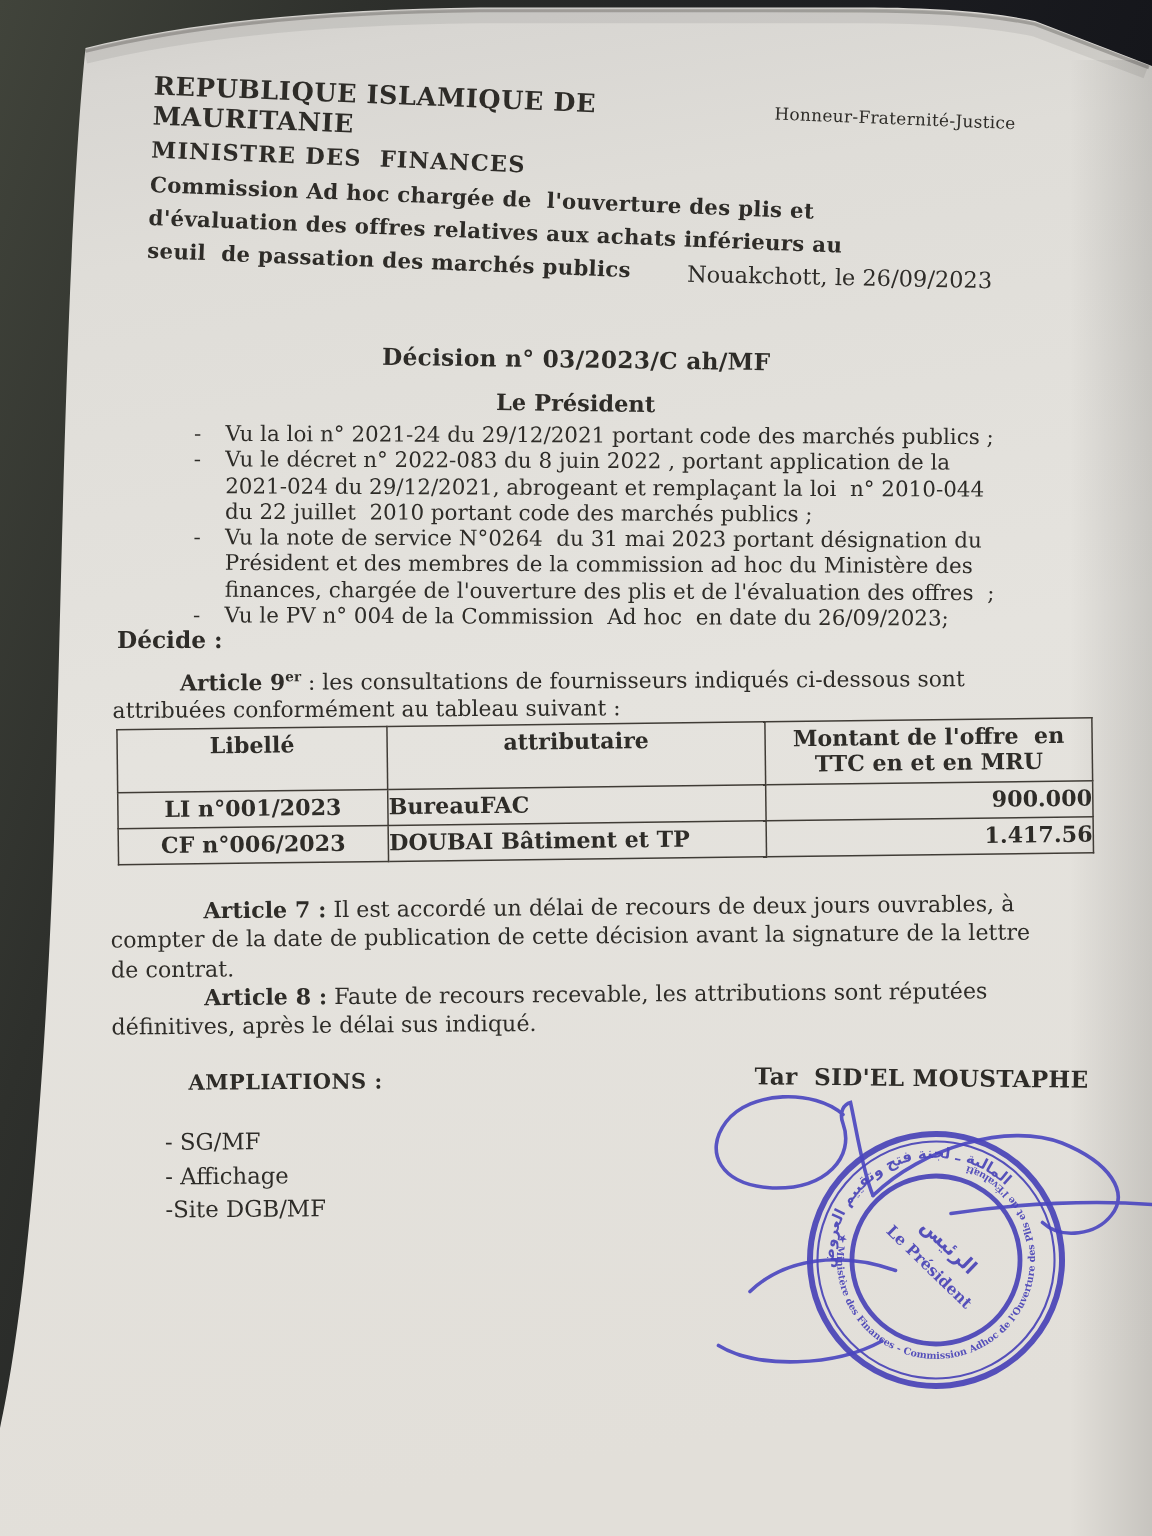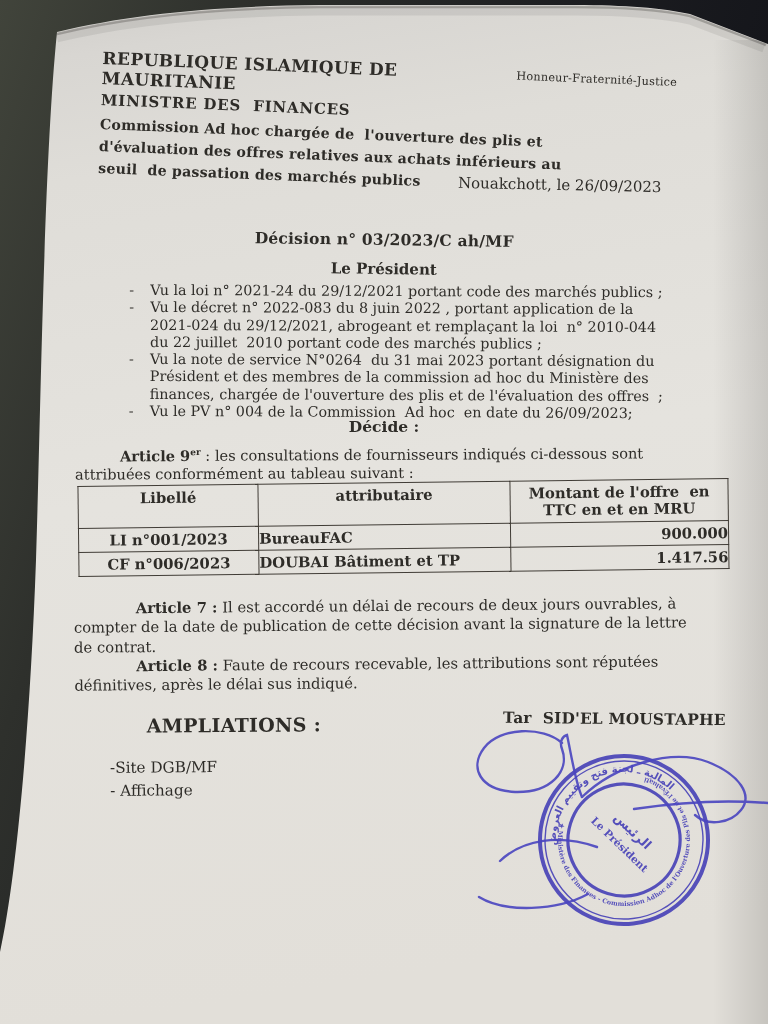--- a/index.html
+++ b/index.html
@@ -23,42 +23,42 @@
   .dateline{left:458px;top:176px;font-size:15px;transform:rotate(1.2deg);}
   .decision-wrap{left:78px;top:230px;width:612px;text-align:center;transform:rotate(0.8deg);}
   .decision-number{font-size:15.5px;font-weight:bold;letter-spacing:0.2px;}
   .issuer{font-size:15px;font-weight:bold;margin-top:11px;}
 
   .vu-list{left:128px;top:283px;width:548px;transform:rotate(0.25deg);
     font-size:14.3px;line-height:17.3px;margin:0;padding:0;}
   .vu-list li{list-style:none;padding-left:22px;position:relative;}
   .vu-list li::before{content:"-";position:absolute;left:1px;}
 
-  .decide-wrap{left:78px;top:417px;width:612px;text-align:center;
+  .decide-wrap{left:78px;top:417px;width:612px;
     font-weight:bold;font-size:15.5px;}
 
   .article1{left:75px;top:442px;width:616px;font-size:14.6px;line-height:18.6px;
     text-indent:45px;transform:rotate(-0.3deg);}
   .article1 sup{font-size:9px;}
 
   .attr-table{left:78px;top:486px;width:650px;transform:rotate(-0.7deg);transform-origin:0 50%;
     border-collapse:collapse;font-size:14.8px;position:absolute;table-layout:fixed;}
   .attr-table th,.attr-table td{border:1.7px solid #403c36;padding:0;}
   .attr-table th{font-weight:bold;vertical-align:top;padding-top:3px;height:38px;text-align:center;line-height:17px;}
   .attr-table td{height:23px;font-weight:bold;}
   .col1{width:180px;} .col2{width:252px;} .col3{width:218px;}
   .cell-libelle{text-align:center;}
   .cell-attr{padding-left:10px;}
   .cell-montant{text-align:right;padding-right:10px;}
 
   .articles23{left:74px;top:596px;width:618px;font-size:14.8px;line-height:19.3px;transform:rotate(-0.5deg);}
   .articles23 p{margin:0;text-indent:62px;}
 
   .bottom-left{left:126px;top:714px;transform:rotate(-0.4deg);}
-  .ampliations-title{font-weight:bold;font-size:19px;letter-spacing:0.3px;margin-left:21px;}
+  .ampliations-title{font-weight:bold;font-size:14px;letter-spacing:0.3px;}
   .ampliations-list{margin:20px 0 0 -16px;padding:0;font-size:15.2px;line-height:22.6px;list-style:none;}
 
   .signatory{left:503px;top:710px;font-size:15.4px;font-weight:bold;
     transform:rotate(0.6deg);letter-spacing:0.2px;}
 
   .stamp-svg{position:absolute;left:534px;top:750px;opacity:0.85;}
   .signature-svg{position:absolute;left:0;top:0;pointer-events:none;}
 </style>
 </head>
 <body>
@@ -153,22 +153,23 @@
       </table>
 
     <div class="abs articles23">
       <p><b>Article 7 :</b><span class="prewrap"> Il est accordé un délai de recours de deux jours ouvrables, à compter de la date de publication de cette décision avant la signature de la lettre de contrat.</span></p>
       <p><b>Article 8 :</b><span class="prewrap"> Faute de recours recevable, les attributions sont réputées définitives, après le délai sus indiqué.</span></p>
     </div>
 
     <div class="abs bottom-left">
       <div class="ampliations-title prewrap">AMPLIATIONS :</div>
       <ul class="ampliations-list">
+        <li class="prewrap">- SG/MF</li>
+        <li class="prewrap">- Affichage</li>
         <li class="prewrap">-Site DGB/MF</li>
-        <li class="prewrap">- Affichage</li>
       </ul>
     </div>
 
     <div class="abs signatory prewrap">Tar  SID'EL MOUSTAPHE</div>
   </div>
 
   <svg class="stamp-svg" width="180" height="180" viewBox="0 0 180 180" aria-hidden="true">
     <defs>
       <path id="arcTop" d="M 26.1 66.7 A 68 68 0 0 1 153.9 66.7" fill="none"></path>
       <path id="arcBottom" d="M 43.3 43.3 A 66 66 0 1 0 136.7 43.3" fill="none"></path>

